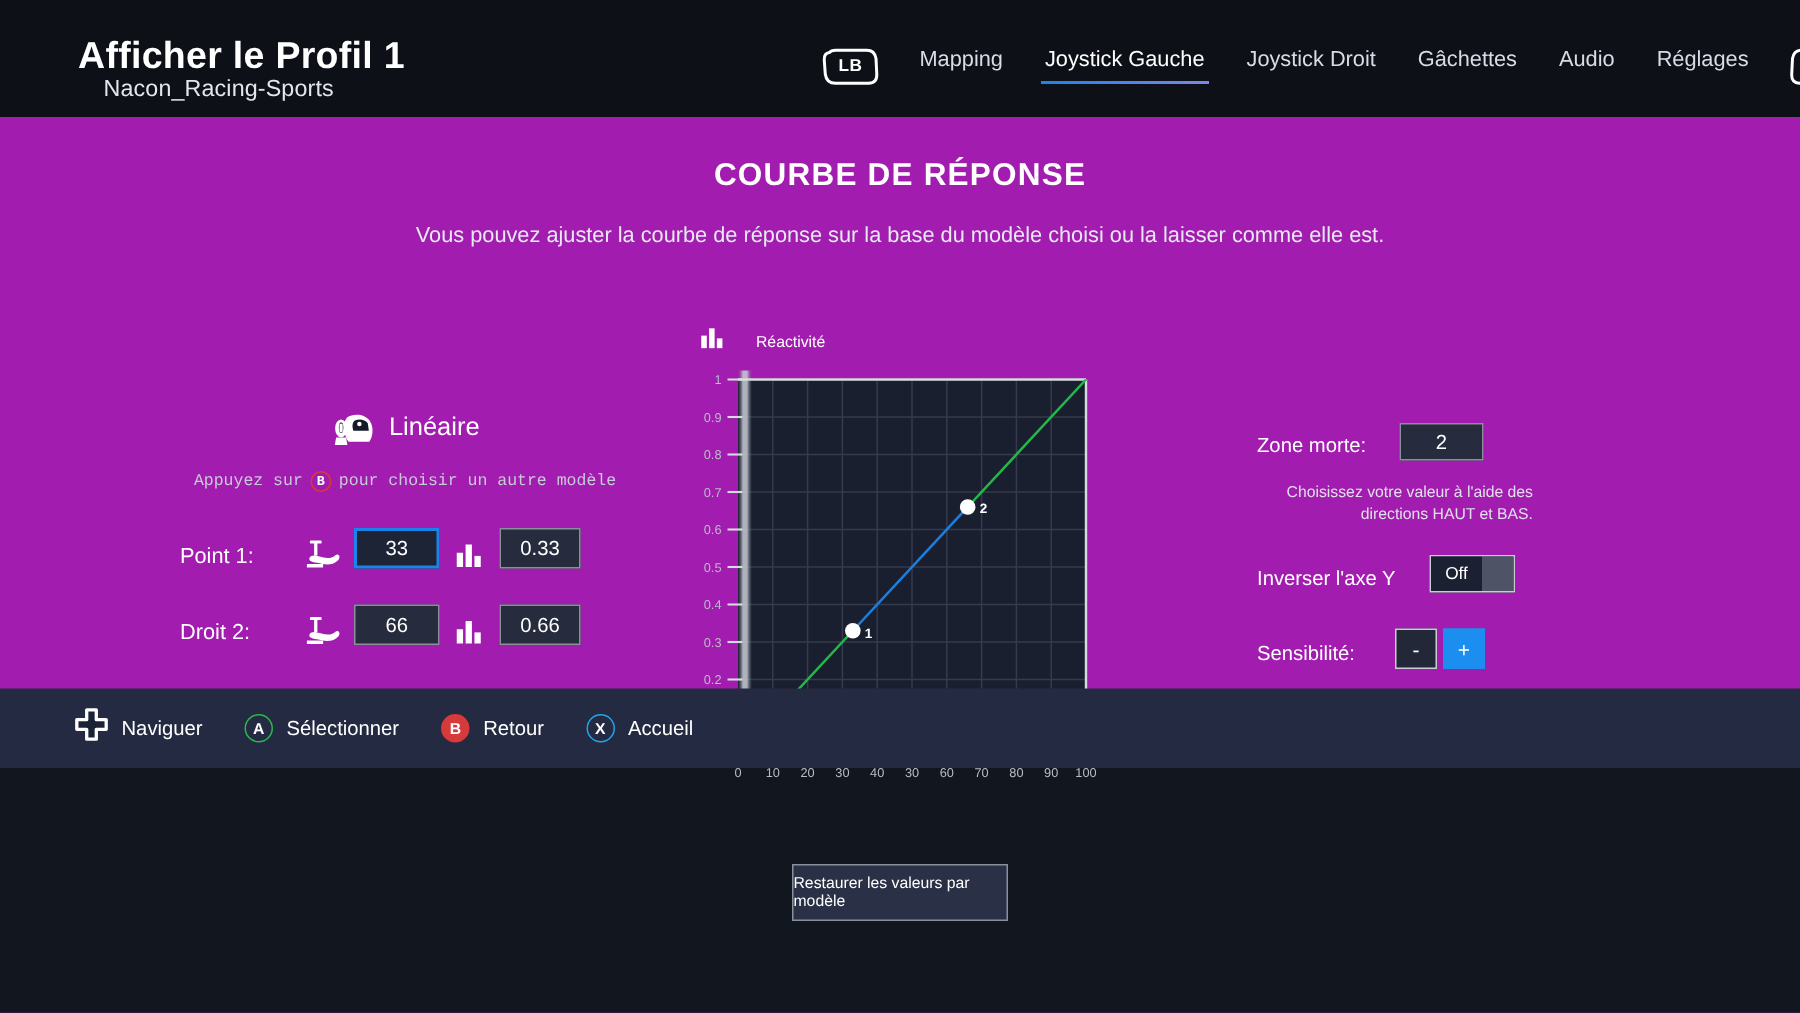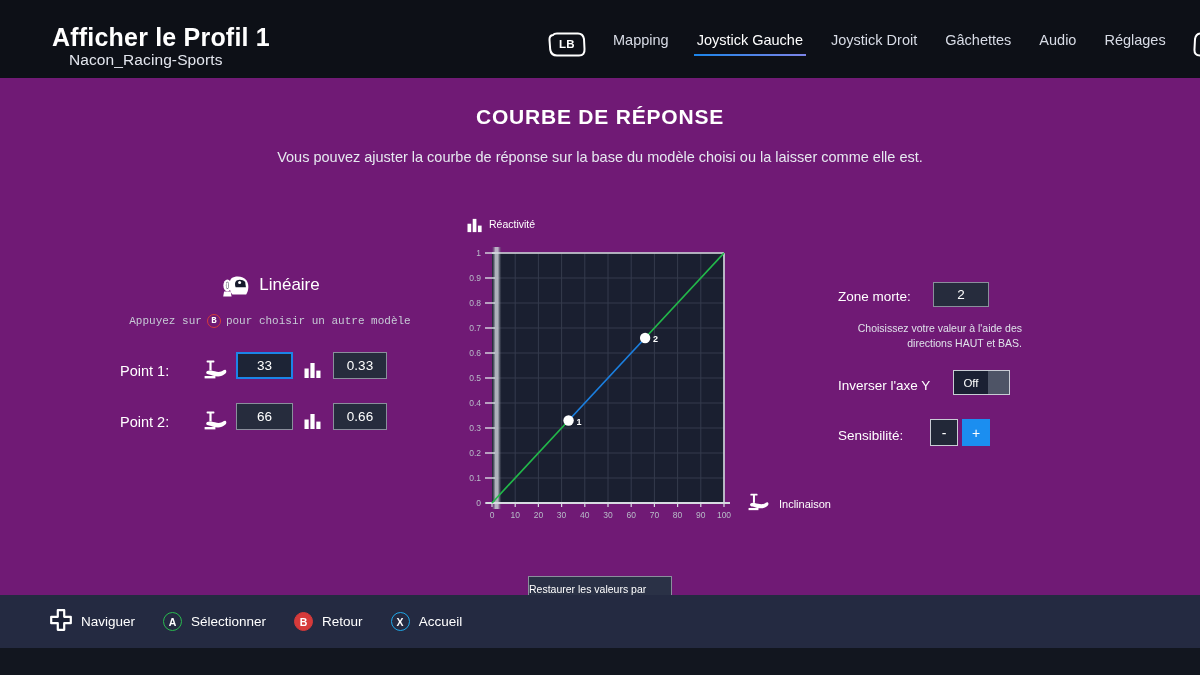--- a/index.html
+++ b/index.html
@@ -4,22 +4,22 @@
 <style>
   * { box-sizing: border-box; margin: 0; padding: 0; }
   html, body {
     width: 1200px; height: 675px;
     background: #12161f;
     font-family: "Liberation Sans", sans-serif;
     overflow: hidden;
   }
   #root {
     position: relative;
-    width: 1200px; height: 648px;
-    background: #701a75;
+    width: 1200px; height: 512px;
+    background: #a21caf;
   }
 
   
   .header-band {
     position: absolute; left: 0; top: 0;
     width: 1200px; height: 78px;
     background: #0d1017;
   }
   .profile-title {
     position: absolute; left: 52px; top: 23px;
@@ -143,21 +143,21 @@
     display: flex; align-items: center; justify-content: center;
     font-size: 14px; color: #ffffff;
   }
   .sens-btn.minus { background: #222838; border: 1.8px solid #c9ccd4; }
   .sens-btn.plus { background: #1b8ef0; border: 1.8px solid #1b8ef0; }
 
   
   .graph-wrap { position: absolute; left: 462px; top: 218px; }
   .axis-head {
     position: absolute; left: 4px; top: 0;
-    display: flex; gap: 5px;
+    display: flex; align-items: center; gap: 20px;
   }
   .axis-head-label { font-size: 10.5px; color: #ffffff; }
   .x-axis-head {
     position: absolute; left: 286px; top: 275px;
     display: flex; align-items: center; gap: 9px;
   }
   .x-axis-head-label { font-size: 11px; color: #ffffff; }
   .ytick {
     position: absolute; right: 0; font-size: 8.5px;
     color: #b8bcc8; text-align: right; transform: translateY(-50%);
@@ -277,21 +277,21 @@
         <svg width="20" height="17" viewBox="0 0 20 17">
           <rect x="1.5" y="6.5" width="4.2" height="9.5" fill="#ffffff"></rect>
           <rect x="7.4" y="1.0" width="4.2" height="15.0" fill="#ffffff"></rect>
           <rect x="13.3" y="8.6" width="4.2" height="7.4" fill="#ffffff"></rect>
         </svg>
       </div>
       <div class="val-box wide">0.33</div>
     </div>
 
     <div class="point-row">
-      <div class="point-label">Point 2:</div>
+      <div class="point-label">Droit 2:</div>
       <div class="icon-slot">
         <svg width="24" height="19" viewBox="0 0 24 19">
           <rect x="5.4" y="1.2" width="2.2" height="9.2" fill="#ffffff"></rect>
           <rect x="2.6" y="0.4" width="7.8" height="2.0" rx="0.6" fill="#ffffff"></rect>
           <path d="M2.2 12.6 C2.2 10.8 4.6 10.0 7.4 10.6 C11.2 11.4 15.8 13.4 19.4 10.3 C21.6 8.4 23.6 11.2 21.4 13.5 C17.6 17.4 12.2 16.6 8.2 15.4 C5.4 14.6 2.2 14.6 2.2 12.6 Z" fill="#ffffff"></path>
           <path d="M0.6 16.0 L11.4 16.0 L11.4 18.4 L0.6 18.4 Z" fill="#ffffff"></path>
         </svg>
       </div>
       <div class="val-box">66</div>
       <div class="icon-slot">

